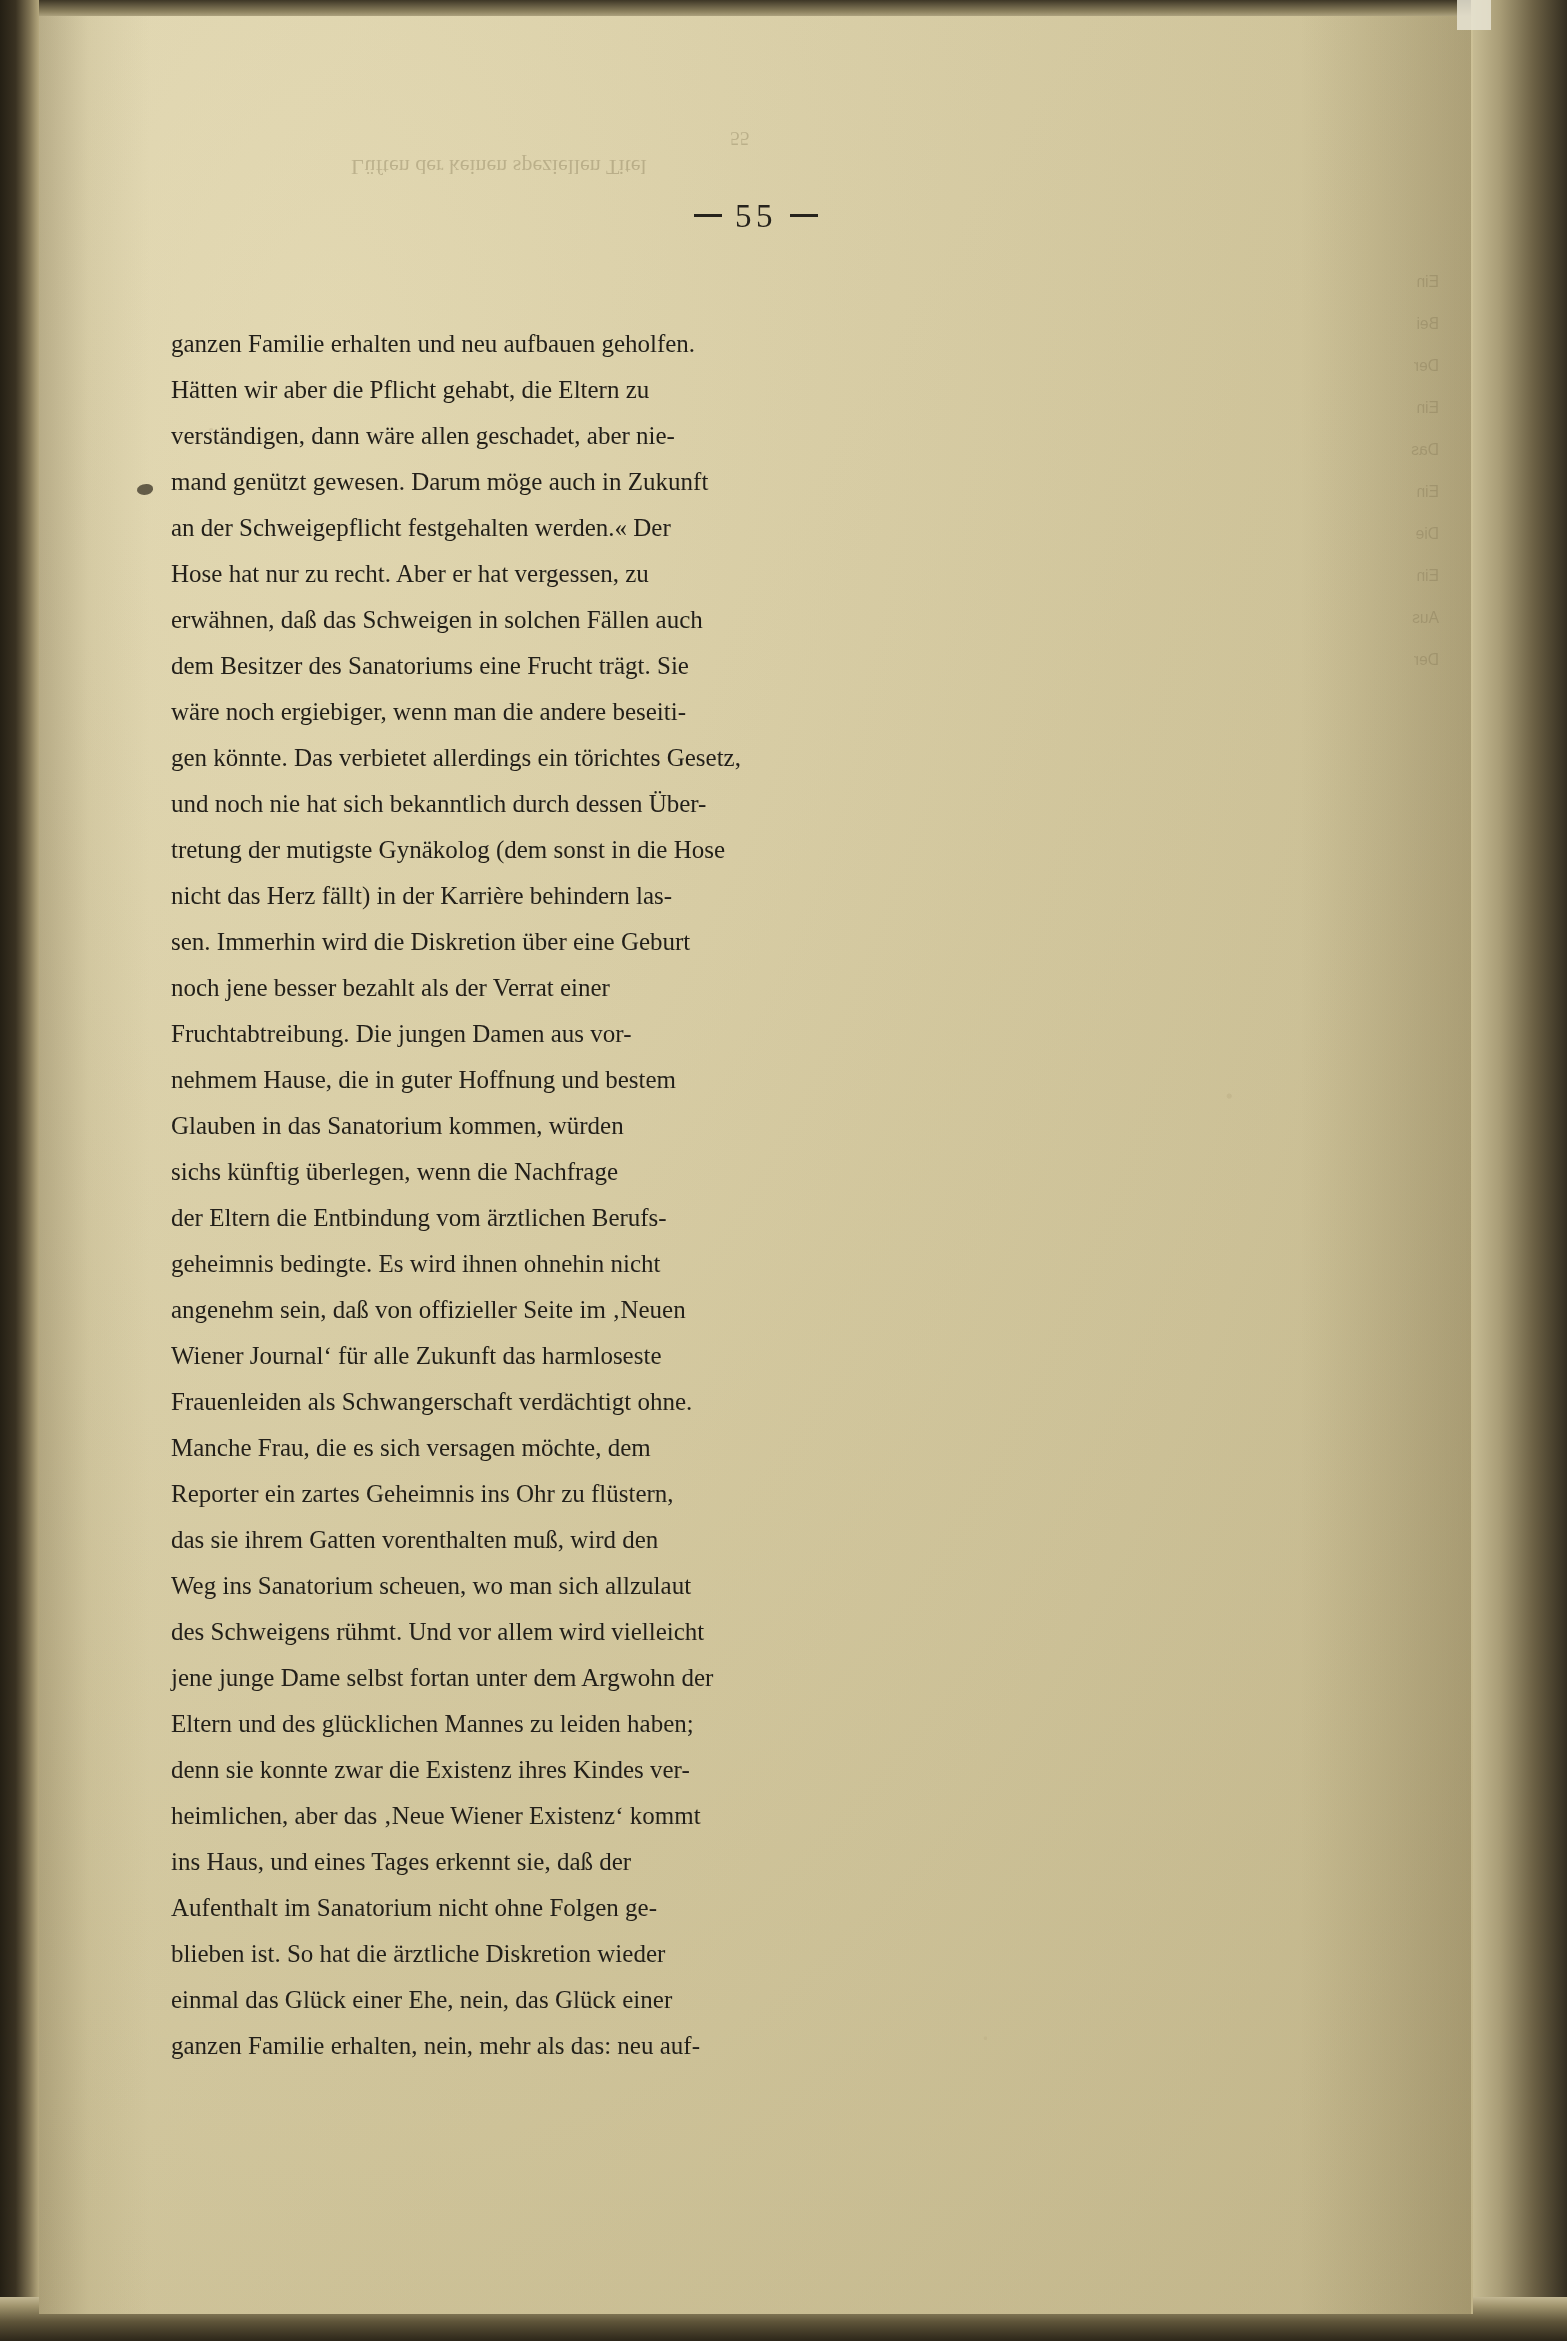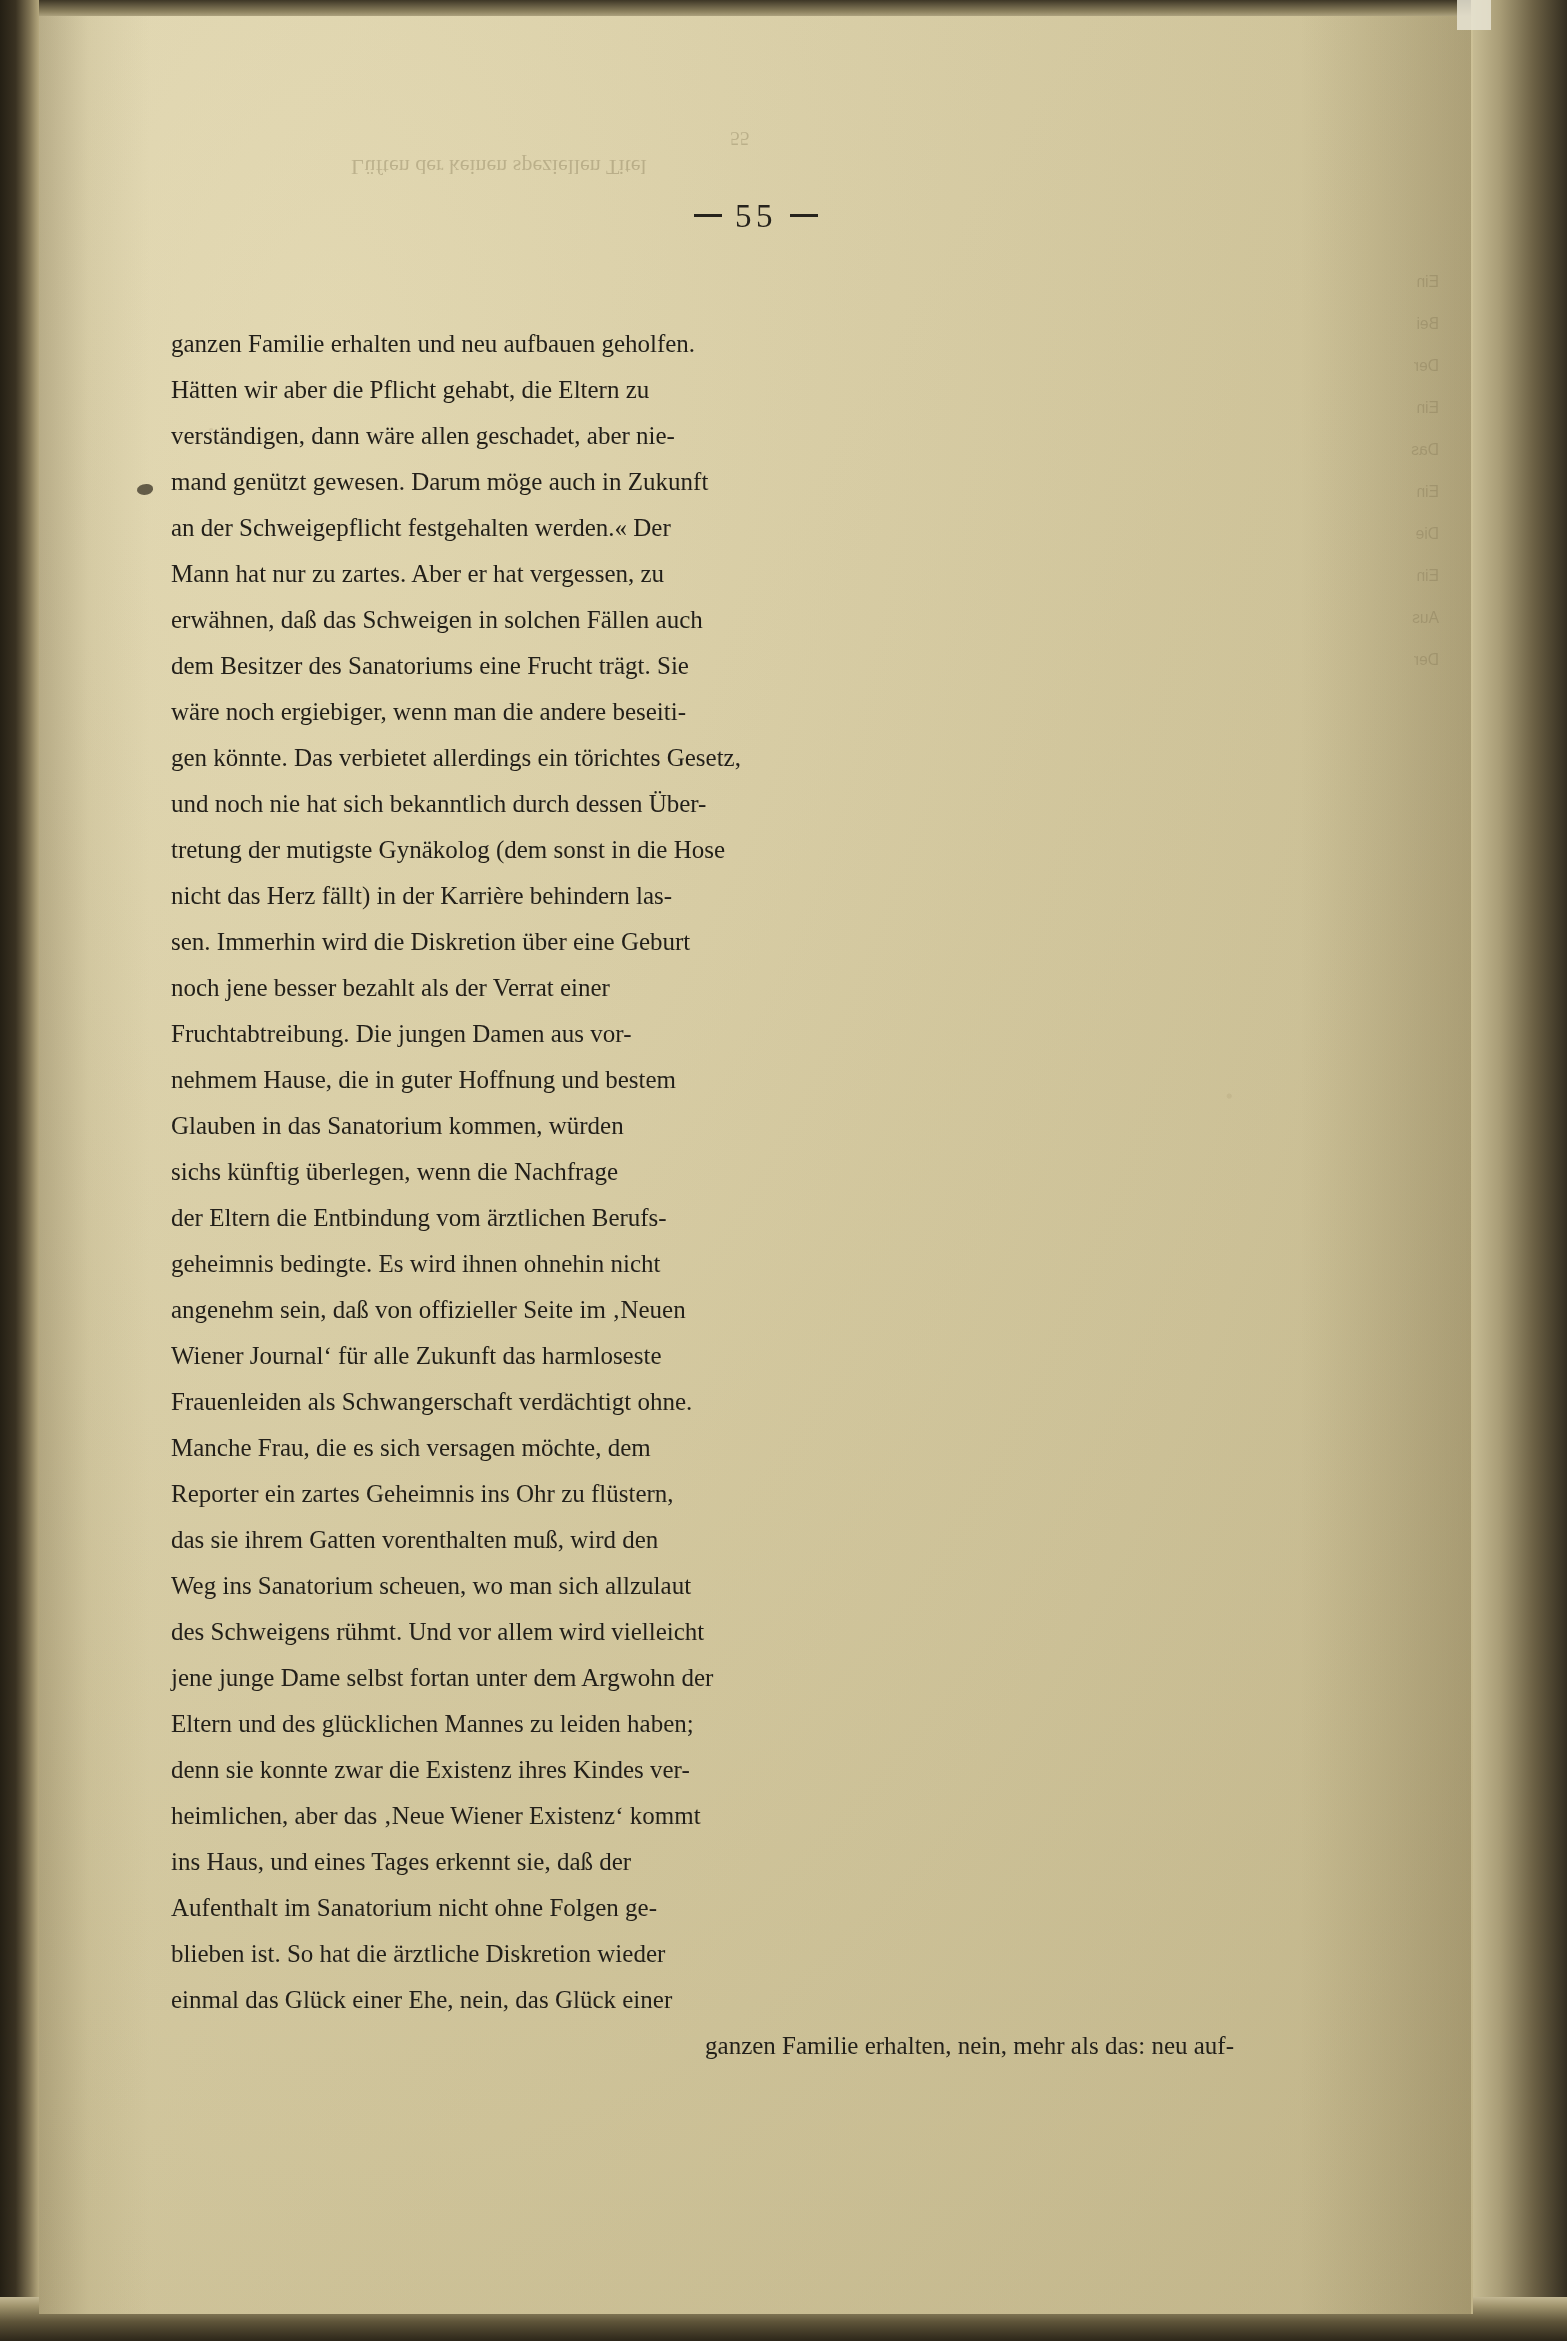--- a/index.html
+++ b/index.html
@@ -123,21 +123,21 @@
   .body-text p {
     margin: 0;
   }
   
   .jline {
     display: flex;
     justify-content: space-between;
     white-space: pre;
   }
   .jline.last {
-    justify-content: flex-end;
+    justify-content: flex-start;
   }
   .jline span { display: inline-block; }
   
   .offprint {
     position: absolute;
     left: 312px;
     top: 138px;
     width: 892px;
     font-size: 22px;
     color: #6b5f3d;
@@ -205,21 +205,21 @@
       <span class="rule"></span><span>55</span><span class="rule"></span>
     </div>
 
     <div class="body-text">
       <p>
         <span class="jline"><span>ganzen Familie erhalten und neu aufbauen geholfen.</span></span>
         <span class="jline"><span>Hätten wir aber die Pflicht gehabt, die Eltern zu</span></span>
         <span class="jline"><span>verständigen, dann wäre allen geschadet, aber nie-</span></span>
         <span class="jline"><span>mand genützt gewesen. Darum möge auch in Zukunft</span></span>
         <span class="jline"><span>an der Schweigepflicht festgehalten werden.« Der</span></span>
-        <span class="jline"><span>Mann hat nur zu zartes. Aber er hat vergessen, zu</span></span>
+        <span class="jline"><span>Hose hat nur zu recht. Aber er hat vergessen, zu</span></span>
         <span class="jline"><span>erwähnen, daß das Schweigen in solchen Fällen auch</span></span>
         <span class="jline"><span>dem Besitzer des Sanatoriums eine Frucht trägt. Sie</span></span>
         <span class="jline"><span>wäre noch ergiebiger, wenn man die andere beseiti-</span></span>
         <span class="jline"><span>gen könnte. Das verbietet allerdings ein törichtes Gesetz,</span></span>
         <span class="jline"><span>und noch nie hat sich bekanntlich durch dessen Über-</span></span>
         <span class="jline"><span>tretung der mutigste Gynäkolog (dem sonst in die Hose</span></span>
         <span class="jline"><span>nicht das Herz fällt) in der Karrière behindern las-</span></span>
         <span class="jline"><span>sen. Immerhin wird die Diskretion über eine Geburt</span></span>
         <span class="jline"><span>noch jene besser bezahlt als der Verrat einer</span></span>
         <span class="jline"><span>Fruchtabtreibung. Die jungen Damen aus vor-</span></span>

